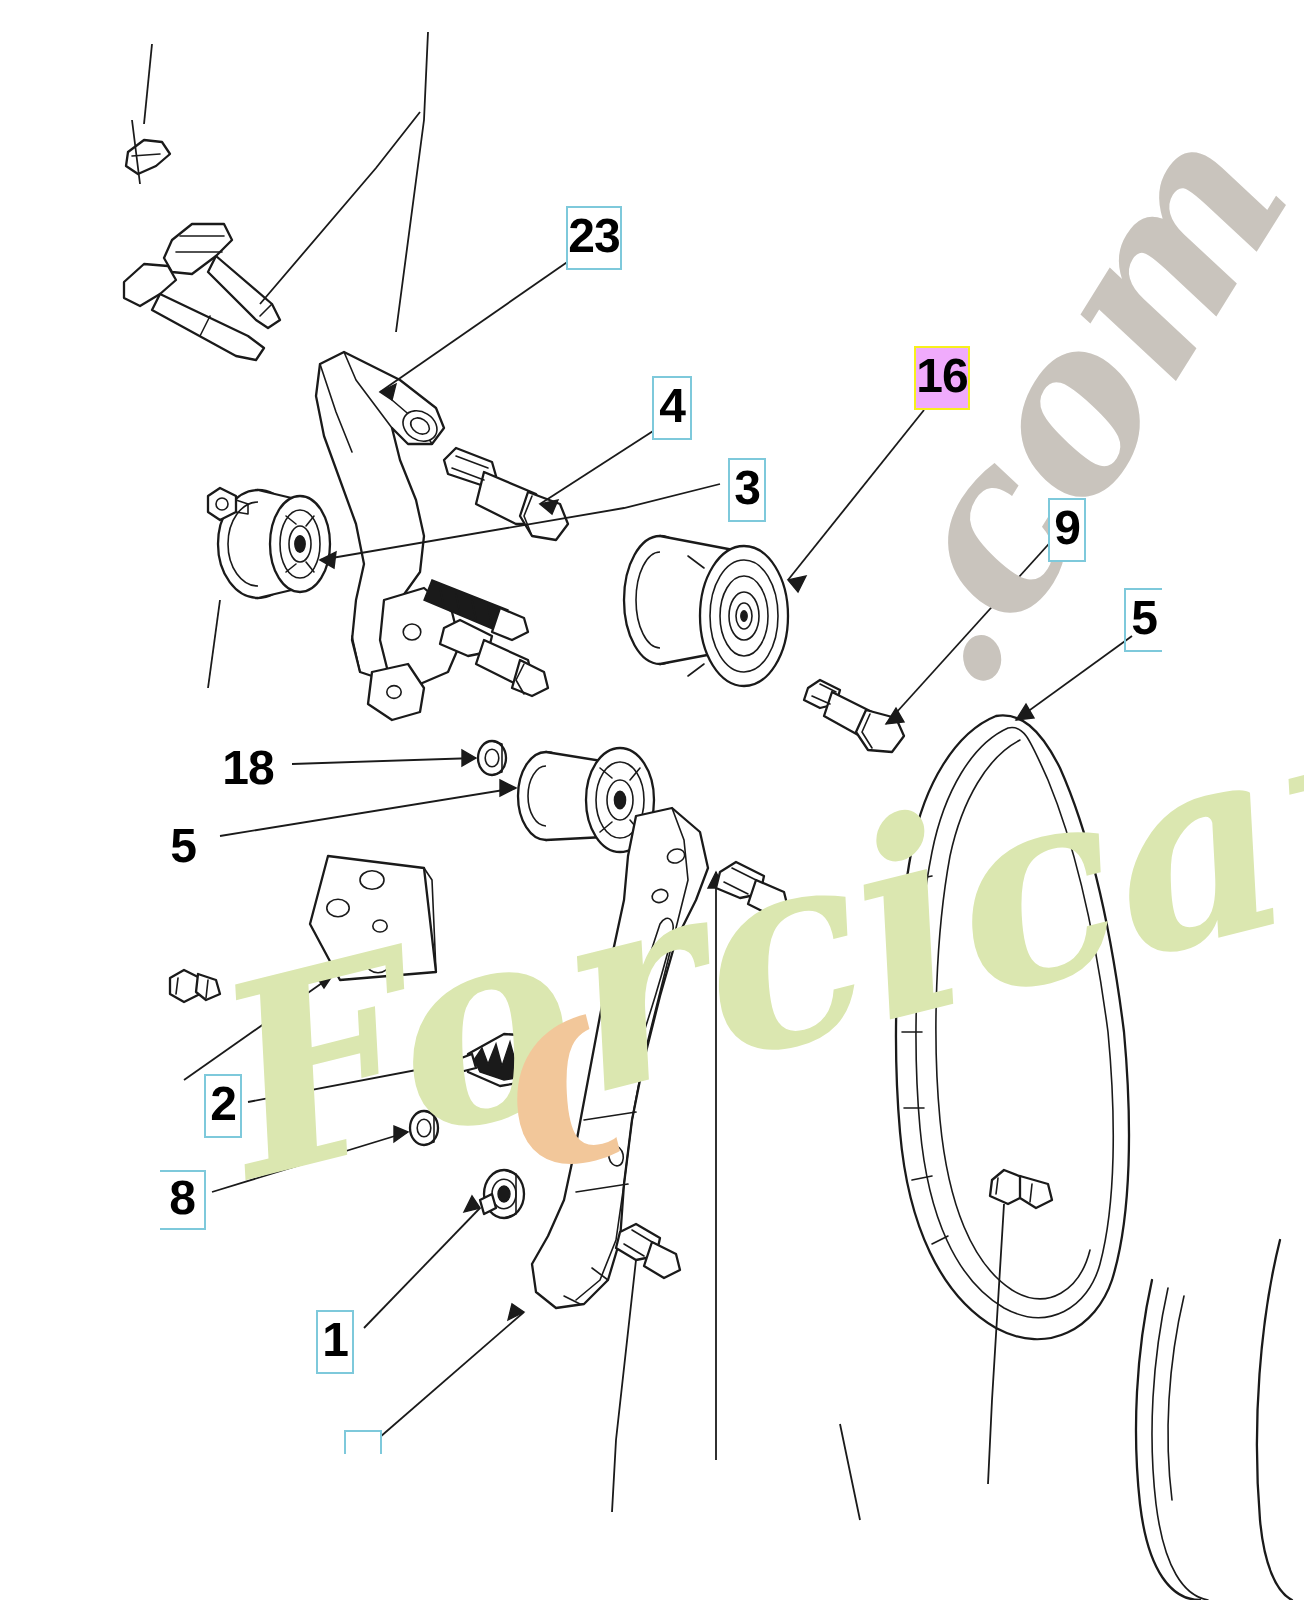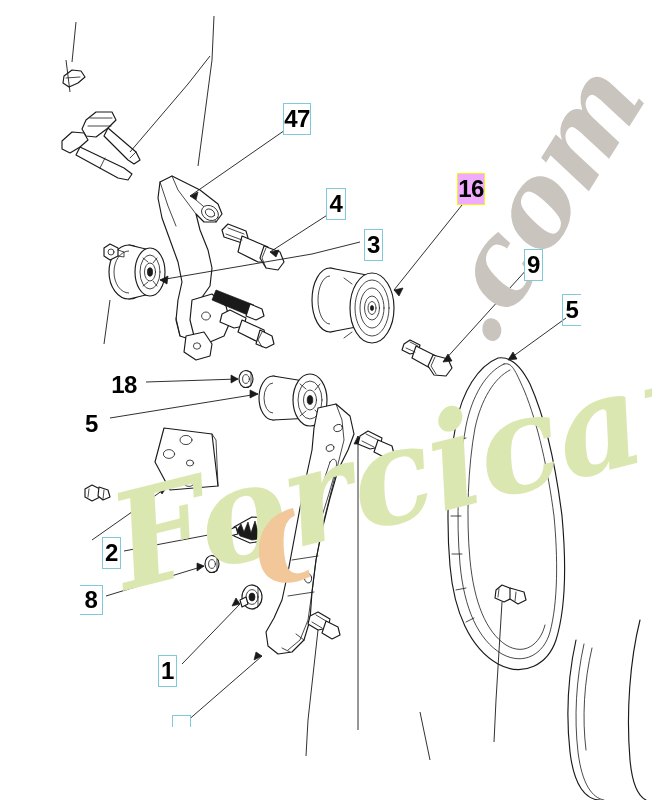--- a/index.html
+++ b/index.html
@@ -340,21 +340,21 @@
       <path class="lnT" d="M316,615 L326,621 M312,622 L322,628"></path>
     </g>
     <path class="lead" d="M318,630 L308,720 L306,756"></path>
 
     <path class="lead" d="M262,656 L186,722"></path>
     <path class="dark" d="M262,656 L256,652 L254,660 Z"></path>
     <path class="lead" d="M420,712 L430,760"></path>
   </svg>
 
   <div class="callout" style="left:283px; top:103px; width:28px; height:32px; font-size:24px;">
-    <span>47</span>
+    <span>23</span>
   </div>
 
   <div class="callout" style="left:326px; top:188px; width:20px; height:32px; font-size:24px;">
     <span>4</span>
   </div>
 
   <div class="callout" style="left:364px; top:229px; width:19px; height:32px; font-size:24px;">
     <span>3</span>
   </div>
 

